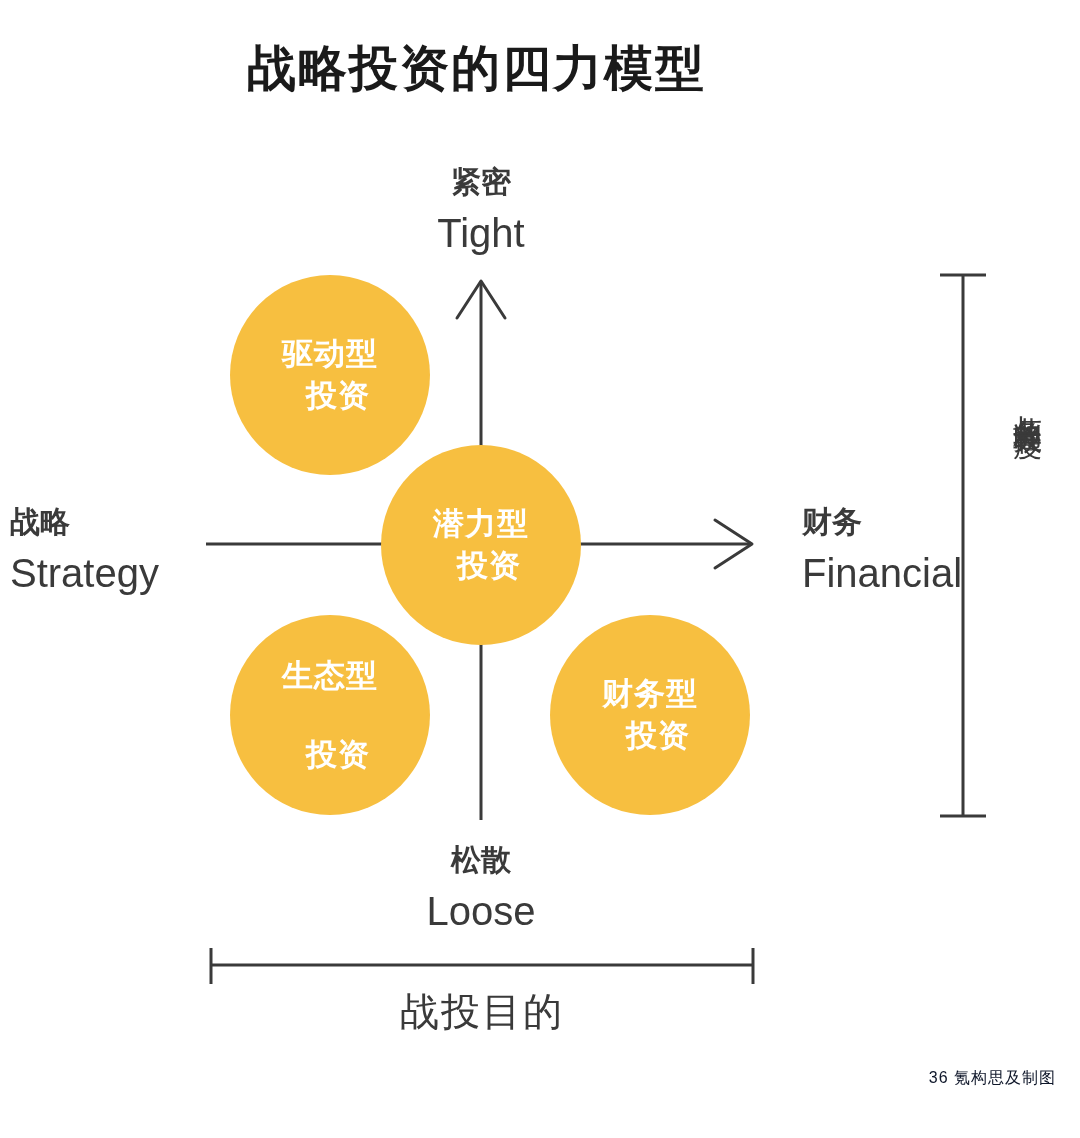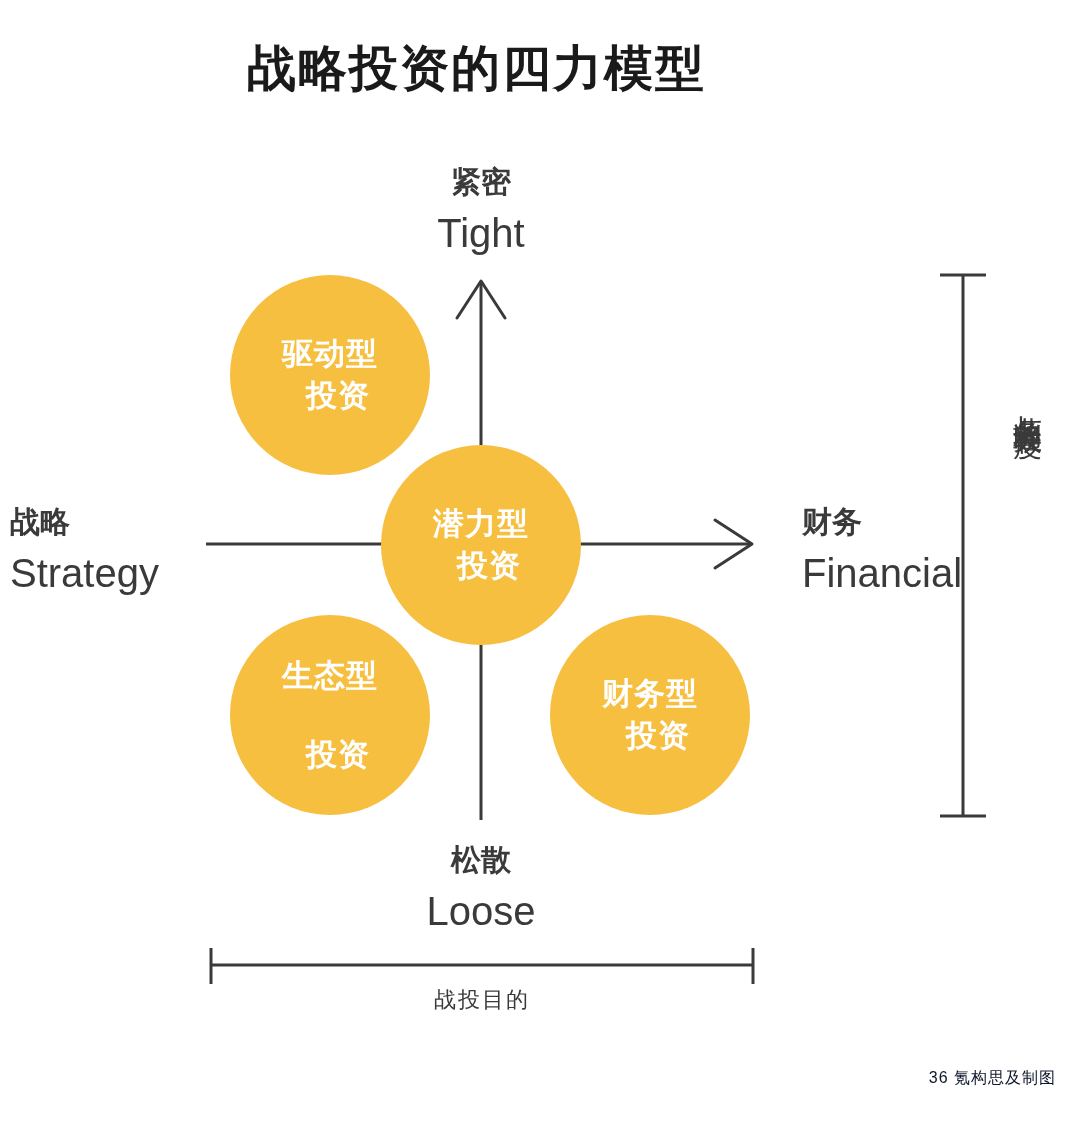--- a/index.html
+++ b/index.html
@@ -121,21 +121,21 @@
     writing-mode: vertical-rl;
     text-orientation: upright;
     letter-spacing: 2px;
   }
   #caption-horizontal {
     position: absolute;
     left: 210px;
     top: 985px;
     width: 544px;
     text-align: center;
-    font-size: 22px;
+    font-size: 39px;
     color: #3a3a3a;
     letter-spacing: 2px;
   }
 
   
   #credit {
     position: absolute;
     right: 24px;
     top: 1068px;
     font-size: 16px;

